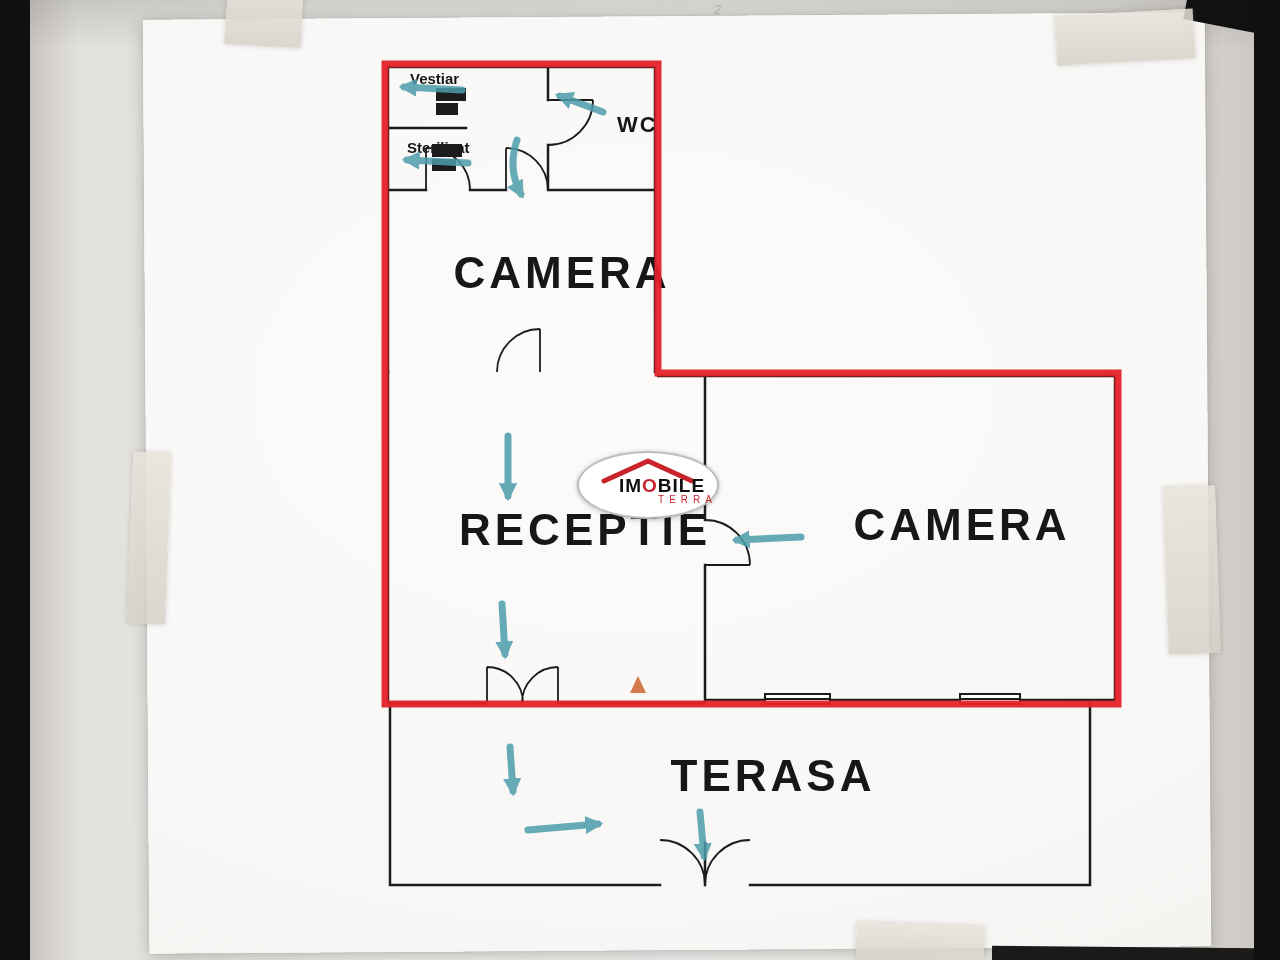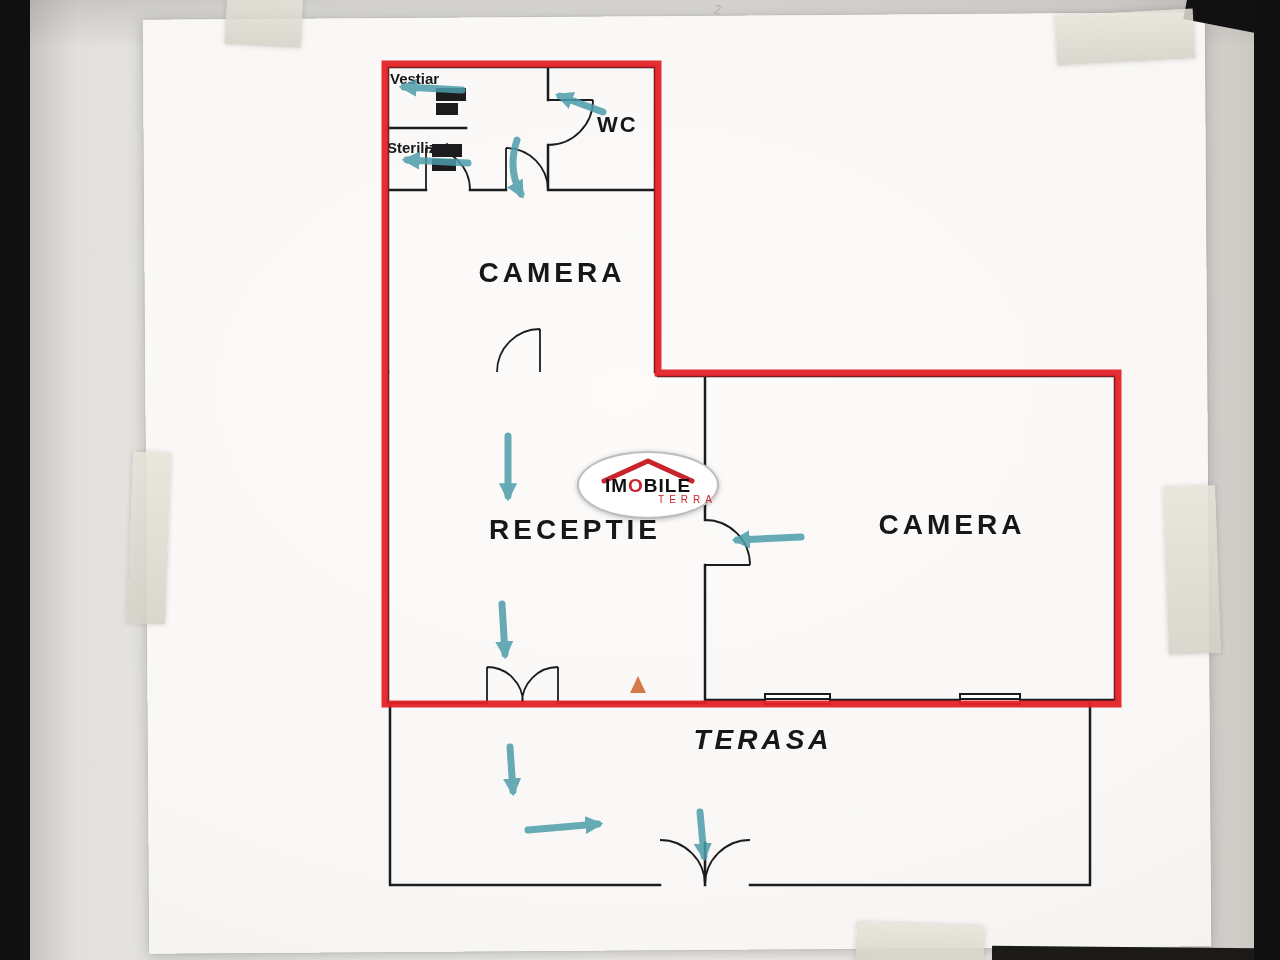--- a/index.html
+++ b/index.html
@@ -29,42 +29,42 @@
   .tape-tl{left:226px;top:-8px;width:76px;height:54px;transform:rotate(3deg);}
   .tape-tr{left:1056px;top:12px;width:138px;height:50px;transform:rotate(-3deg);}
   .tape-l{left:130px;top:452px;width:38px;height:172px;transform:rotate(2deg);}
   .tape-r{left:1166px;top:486px;width:52px;height:168px;transform:rotate(-2deg);}
   .tape-b{left:856px;top:924px;width:128px;height:42px;transform:rotate(2deg);}
 
   .pencil-mark{position:absolute;left:714px;top:2px;z-index:2;color:#b4b1ab;font-size:13px;
                transform:rotate(8deg);}
 
   
-  .room-label{position:absolute;z-index:2;font-weight:700;color:#171717;white-space:nowrap;}
-  .lg{transform:translate(-50%,-50%);font-size:28px;letter-spacing:4px;}
+  .room-label{position:absolute;z-index:2;font-weight:700;color:#171717;white-space:nowrap;padding-left:20px;}
+  .lg{transform:translate(-50%,-50%);font-size:44px;letter-spacing:4px;}
   .sm{font-size:15px;letter-spacing:0;}
   .md{font-size:22px;letter-spacing:2px;}
 
   .plan-svg{position:absolute;left:0;top:0;width:1280px;height:960px;z-index:3;}
   .wall-ln{stroke:var(--walls,#1c1c1e);stroke-width:2.5;fill:none;stroke-linecap:square;}
   .door-ln{stroke:var(--walls,#1c1c1e);stroke-width:1.8;fill:none;}
   .fixture{fill:var(--walls,#1c1c1e);stroke:none;}
   .window-rect{fill:#ffffff;stroke:var(--walls,#1c1c1e);stroke-width:2;}
   .outline-red{stroke:var(--outline,#e42328);stroke-width:7;fill:none;stroke-linejoin:miter;opacity:.95;}
   .arrow{stroke:var(--arrows,#4d9dab);stroke-width:7;fill:none;stroke-linecap:round;opacity:.85;}
   .arrowhead{fill:var(--arrows,#4d9dab);}
   .marker-tri{fill:var(--marker,#cf6a36);opacity:.9;}
 
   
   .logo{position:absolute;left:577px;top:451px;width:138px;height:64px;z-index:5;background:#fff;
         border:2px solid #bdbdbd;border-radius:50%;box-shadow:0 1px 5px rgba(0,0,0,.25);}
   .logo-roof-svg{position:absolute;left:0;top:0;width:138px;height:64px;}
   .logo-roof{stroke:var(--accent,#c8242b);stroke-width:5;fill:none;stroke-linecap:round;stroke-linejoin:round;}
   .logo-line1{position:absolute;top:22px;width:100%;text-align:center;font-weight:700;font-size:19px;
-              letter-spacing:1px;color:#101010;}
+              letter-spacing:1px;color:#101010;padding-left:14px;}
   .logo-o{color:var(--accent,#c8242b);}
   .logo-line2{position:absolute;top:41px;width:100%;text-align:right;font-weight:400;font-size:10px;
               letter-spacing:5px;color:var(--accent,#c8242b);}
 </style>
 </head>
 <body>
 
 <div class="stage">
 
   <div class="wall"></div>
@@ -76,21 +76,21 @@
   <div class="paper"></div>
 
   <div class="pencil-mark">2</div>
 
   <div class="room-label sm" style="left:390px;top:70px;">Vestiar</div>
   <div class="room-label sm" style="left:387px;top:139px;">Sterilizat</div>
   <div class="room-label md" style="left:597px;top:112px;">WC</div>
   <div class="room-label lg" style="left:552px;top:273px;">CAMERA</div>
   <div class="room-label lg" style="left:575px;top:530px;">RECEPTIE</div>
   <div class="room-label lg" style="left:952px;top:525px;">CAMERA</div>
-  <div class="room-label lg" style="left:763px;top:740px;font-style:italic;">TERASA</div>
+  <div class="room-label lg" style="left:763px;top:776px;">TERASA</div>
 
   <svg class="plan-svg" viewBox="0 0 1280 960">
     <defs>
       <marker id="ah" viewBox="0 0 10 10" refX="7" refY="5" markerWidth="2.6" markerHeight="2.6" markerUnits="strokeWidth" orient="auto">
         <path d="M0 0 L10 5 L0 10 Z" class="arrowhead"></path>
       </marker>
     </defs>
 
     <g>
       <path class="wall-ln" d="

